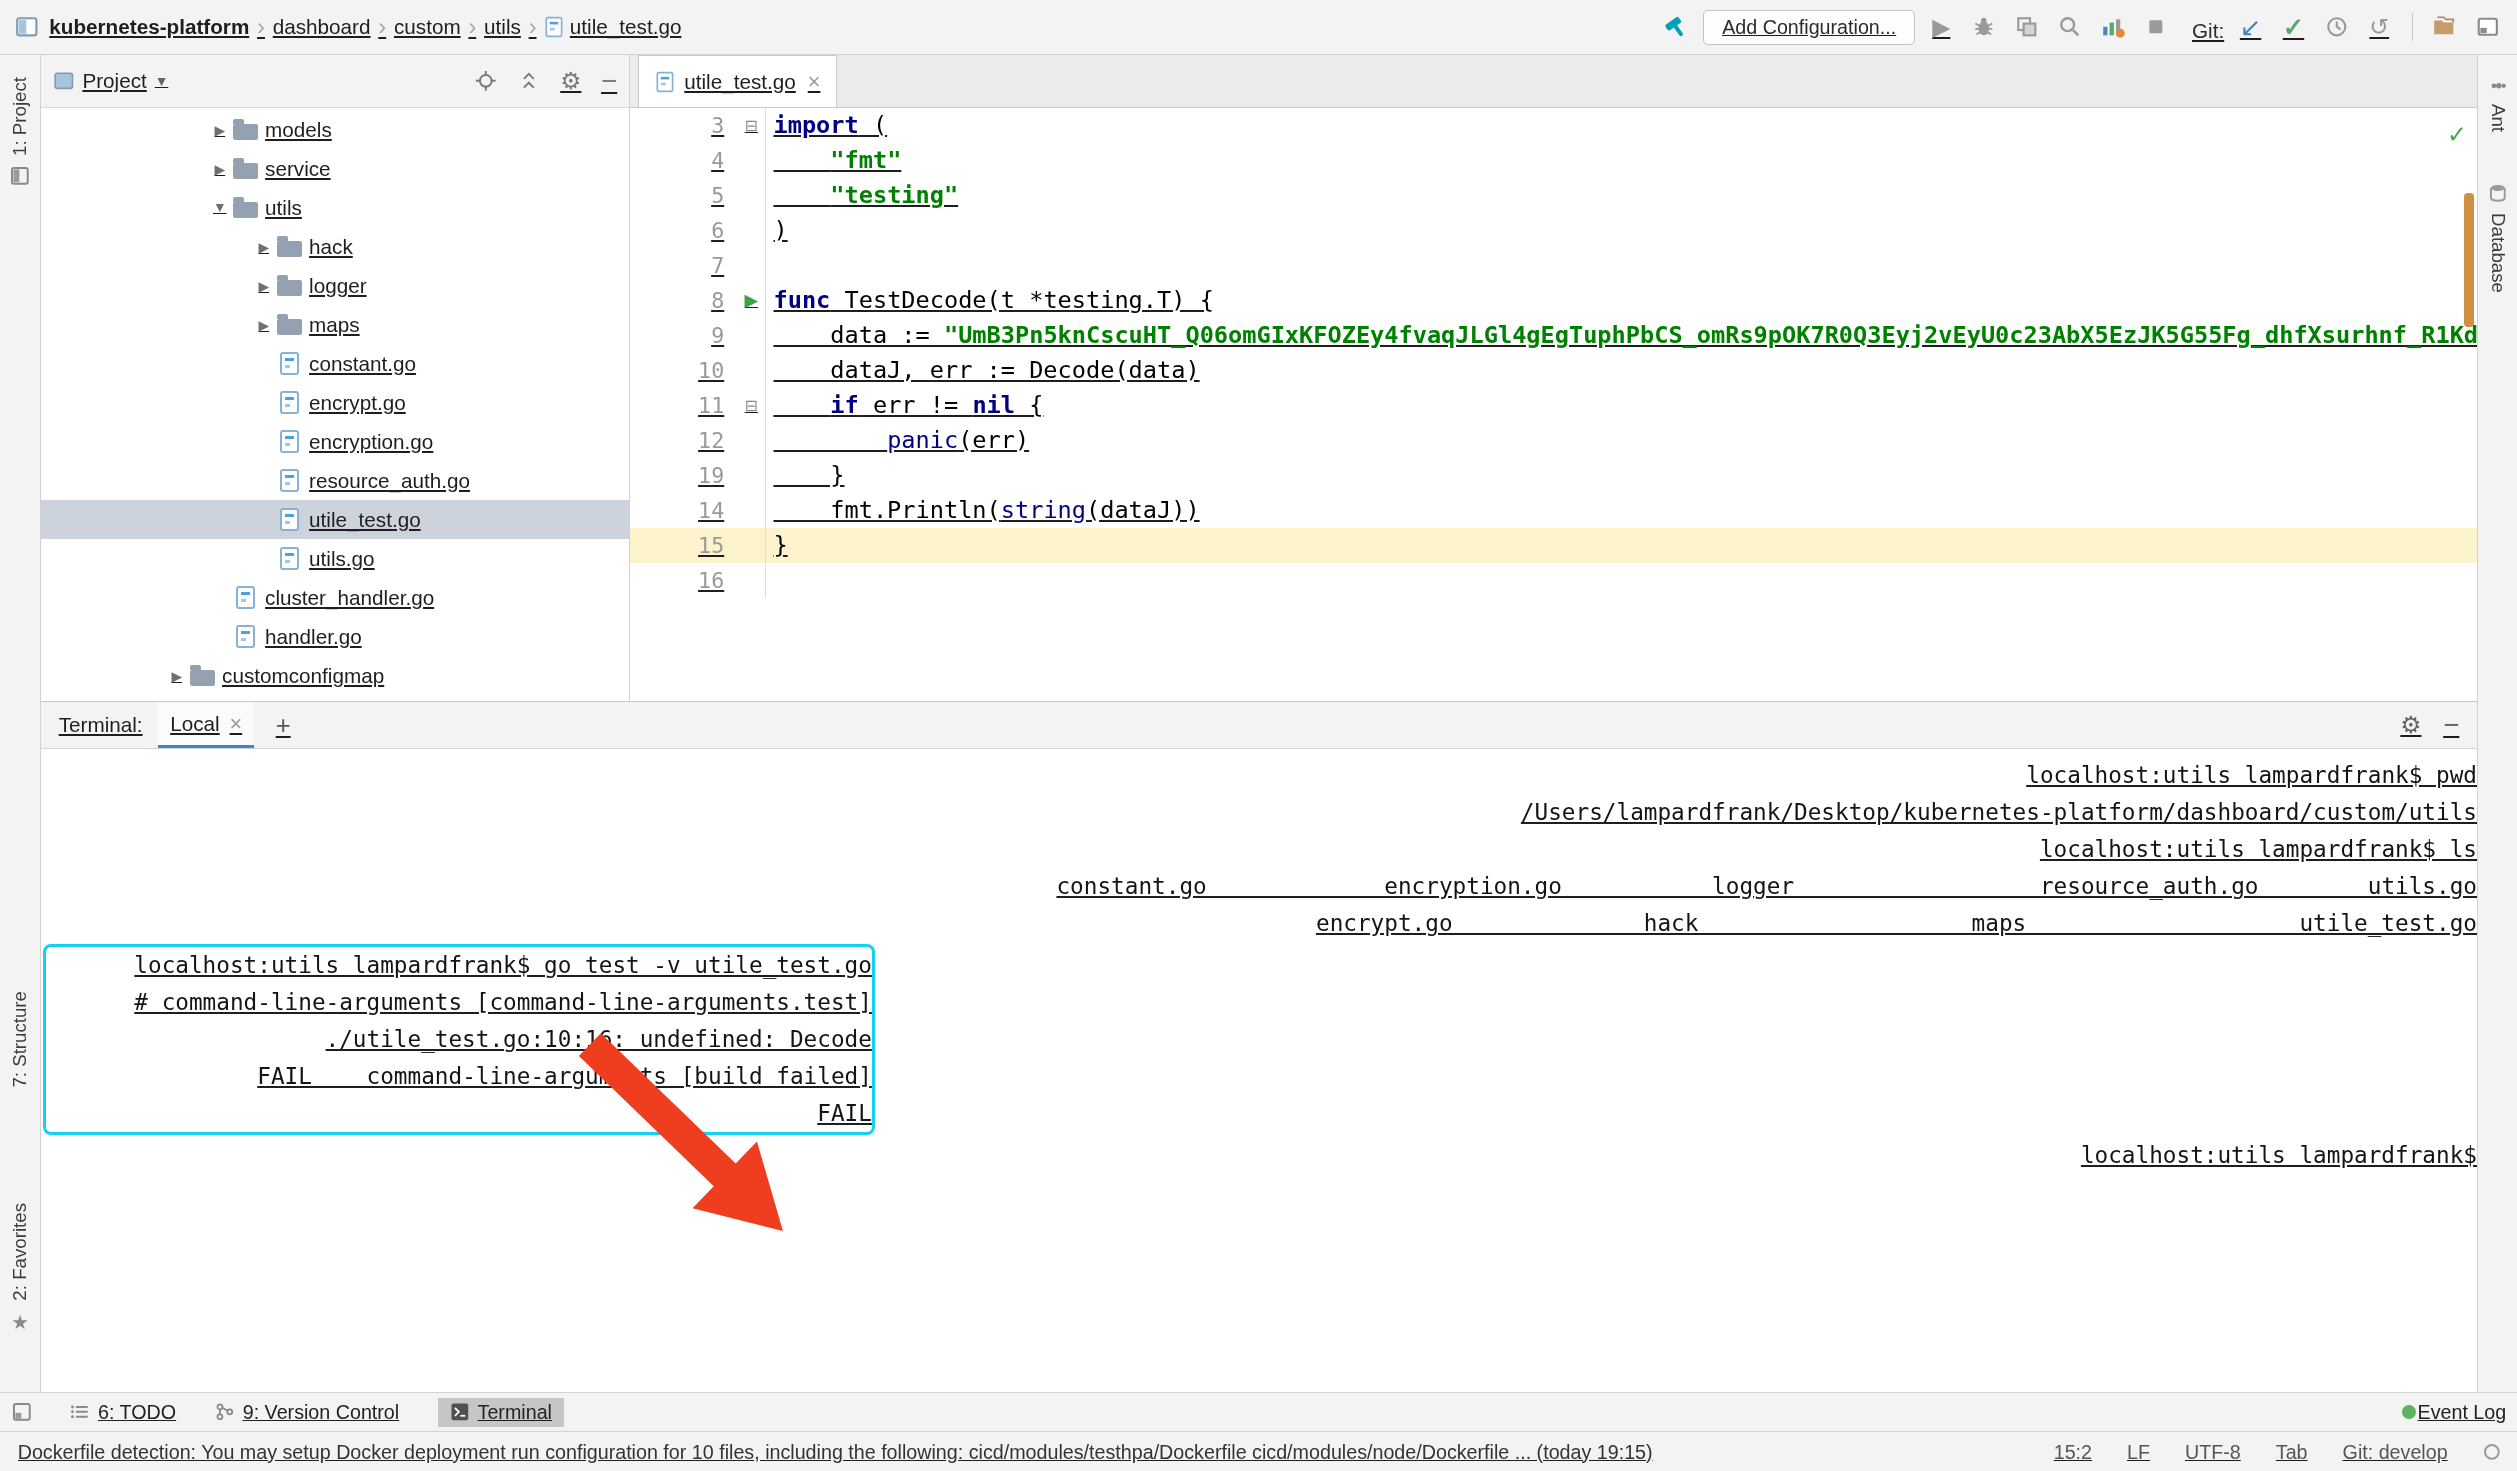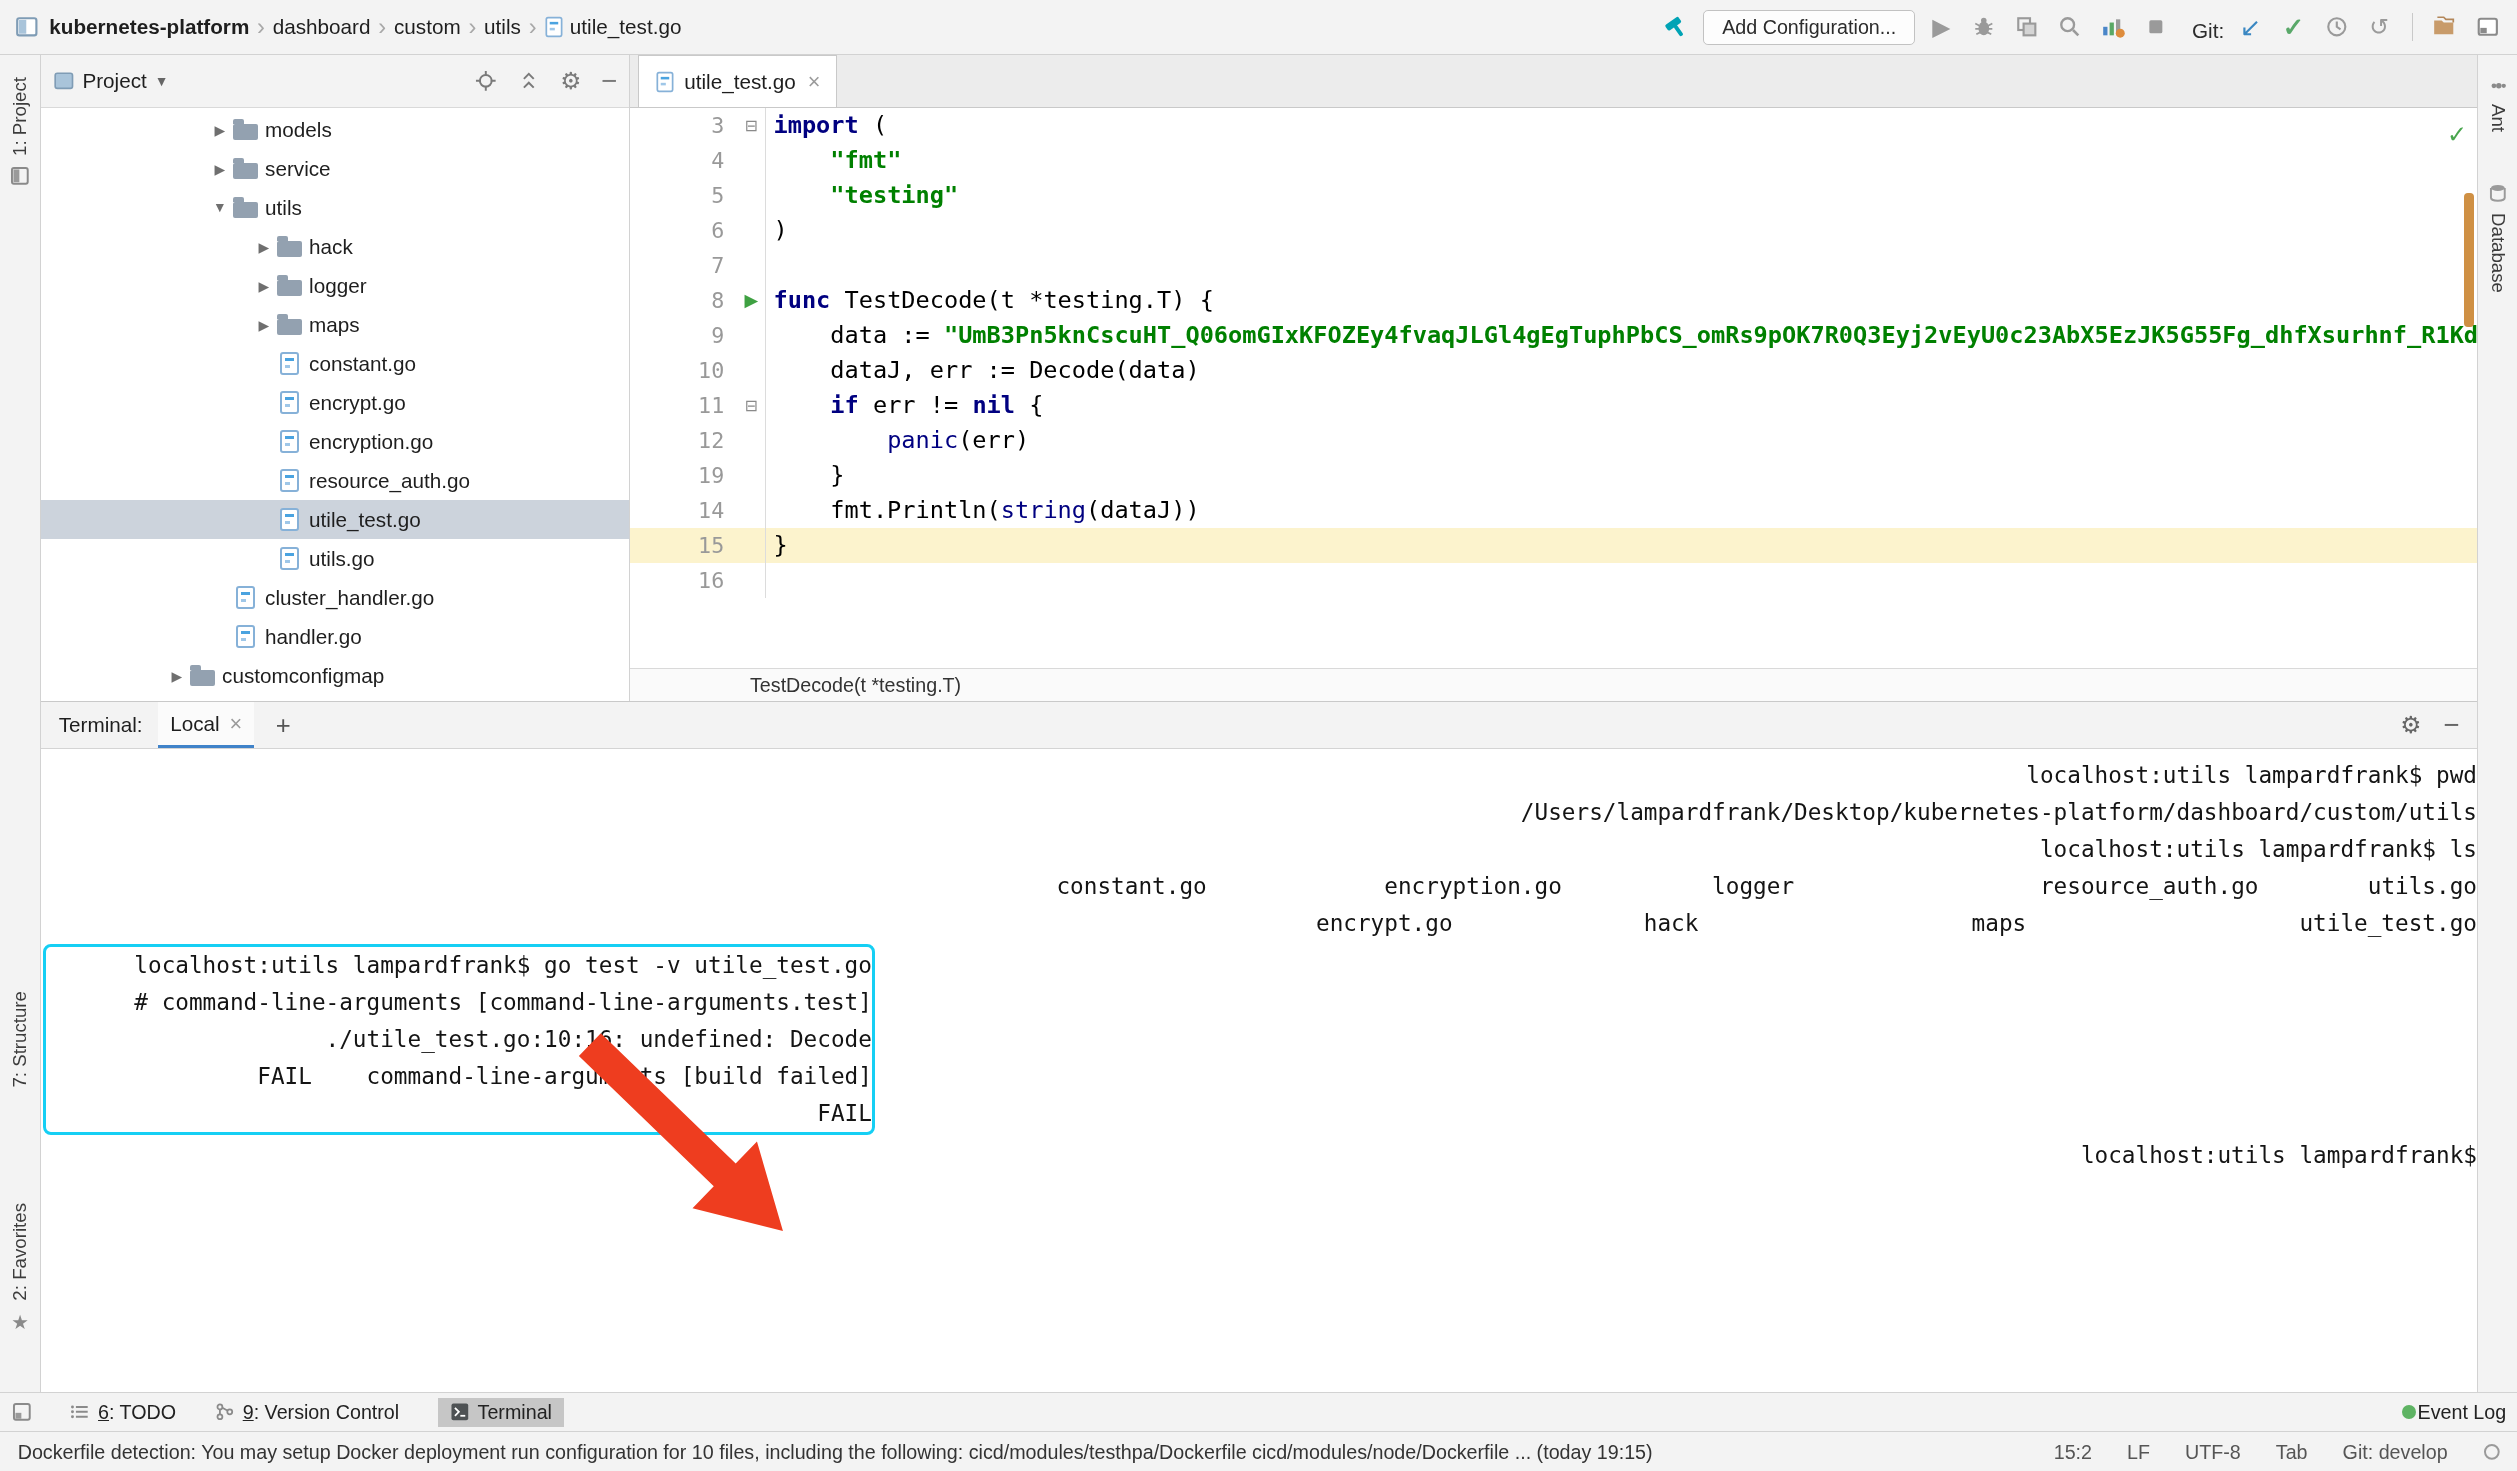--- a/index.html
+++ b/index.html
@@ -1,18 +1,18 @@
 <!DOCTYPE html>
 <html><head>
 <meta charset="utf-8">
 <style>
   *{margin:0;padding:0;box-sizing:border-box;}
   html,body{width:2518px;height:1472px;overflow:hidden;background:#fff;
     font-family:"Liberation Sans",sans-serif;font-size:20.7px;color:#1e1e1e;}
-  .window{width:2518px;height:1472px;display:flex;flex-direction:column;}
+  .window{width:2518px;height:1472px;display:flex;flex-direction:column;text-decoration:underline;}
 
   
   .toolbar{height:55px;flex:0 0 auto;background:#f3f3f3;border-bottom:1px solid #d2d2d2;
     display:flex;align-items:center;padding:0 13.8px;gap:9.9px;}
   .bc-wrap{display:flex;align-items:center;gap:3.9px;}
   .bc-item{display:flex;align-items:center;gap:5.9px;color:#1e1e1e;}
   .bc-item.bold{font-weight:bold;}
   .bc-sep{color:#a8a8a8;font-size:23.6px;padding:0 3.9px;}
   .tb-spacer{flex:1;}
   .icon{display:inline-flex;align-items:center;justify-content:center;}
@@ -456,23 +456,20 @@
                   <span class="code-text"></span>
                 </div>
               </div>
             <div class="editor-rest">
               <span class="gutter-num"></span>
               <span class="gutter-mark" style="height:100%;"></span>
             </div>
             <span class="inspect-check">✓</span>
             <span class="scroll-thumb"></span>
           </div>
-          <div class="context-bar">
-            <span>TestDecode(t *testing.T)</span>
-          </div>
         </div>
       </div>
 
       <div class="terminal-panel">
         <div class="term-header">
           <span>Terminal:</span>
           <div class="term-tab">
             <span>Local</span>
             <span class="tab-close">×</span>
           </div>

